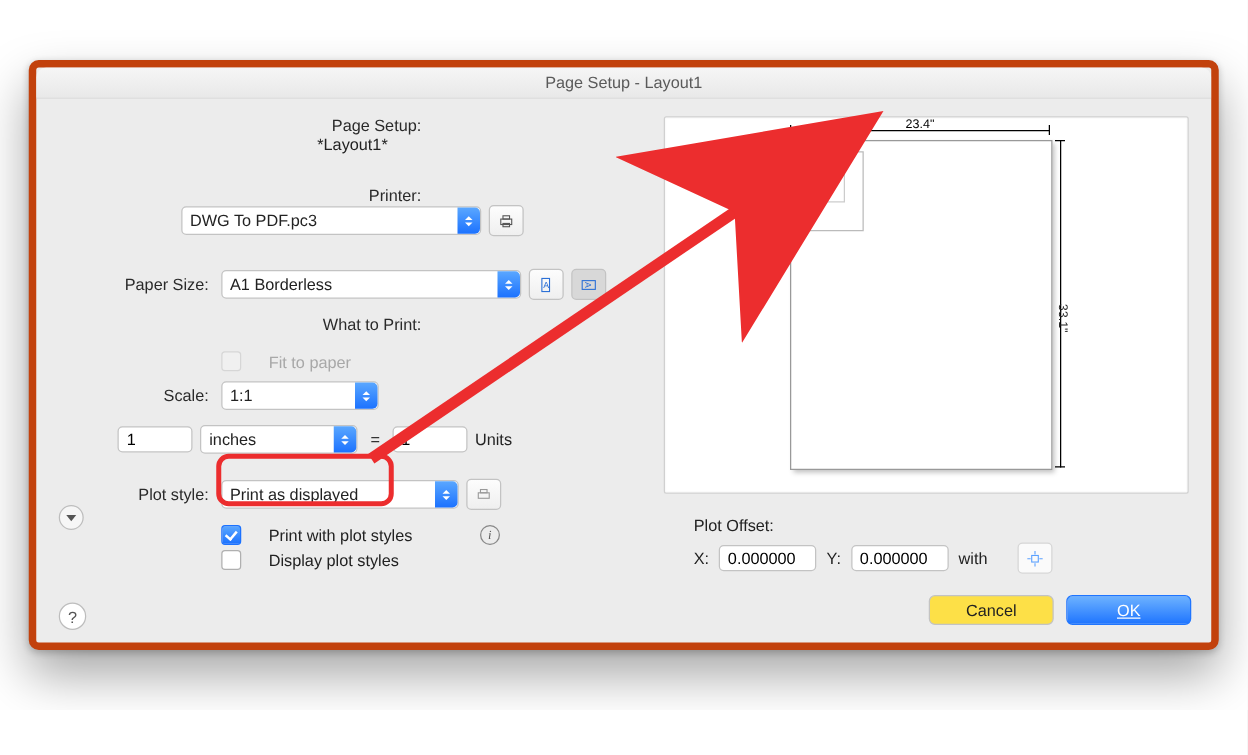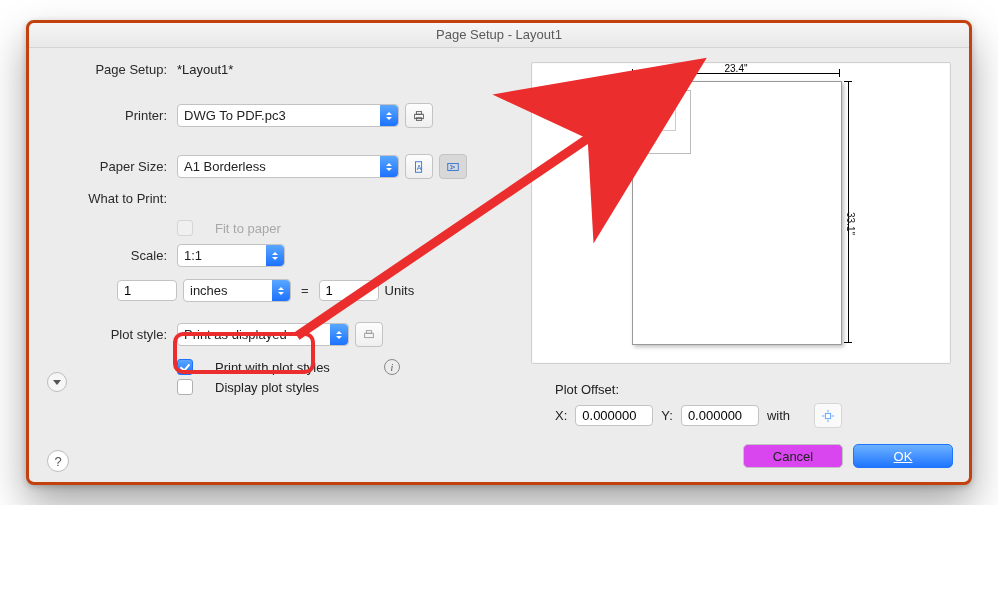--- a/index.html
+++ b/index.html
@@ -5,23 +5,23 @@
   html, body {
     margin: 0;
     padding: 0;
     font-family: -apple-system, BlinkMacSystemFont, "Helvetica Neue", Arial, sans-serif;
     font-size: 13px;
     color: #222;
     background: #fff;
   }
   .window {
     width: 940px;
-    margin: 20px auto;
+    margin: 48px auto;
     background: #ececec;
-    border: 3px solid #c2410c;
+    border: 6px solid #c2410c;
     border-radius: 8px;
     box-shadow: 0 20px 40px rgba(0,0,0,0.35), 0 2px 6px rgba(0,0,0,0.2);
     overflow: visible;
     position: relative;
   }
   .titlebar {
     height: 24px;
     line-height: 24px;
     text-align: center;
     font-size: 13px;
@@ -42,21 +42,21 @@
   .right-col {
     flex: 1;
   }
 
   
   .row {
     display: flex;
     align-items: center;
     margin-bottom: 12px;
   }
-  .row.tall { margin-bottom: 26px; }
+  .row.tall { margin-bottom: 26px; flex-direction: column; }
   .lbl {
     width: 120px;
     text-align: right;
     padding-right: 10px;
     color: #2a2a2a;
   }
   .field-area {
     display: flex;
     align-items: center;
     gap: 6px;
@@ -64,21 +64,21 @@
 
   
   .combo {
     position: relative;
     display: inline-flex;
     align-items: center;
     height: 21px;
     background: #fff;
     border: 1px solid #c3c3c3;
     border-radius: 4px;
-    padding: 0 4px 0 6px;
+    padding: 0 22px 0 6px;
     font-size: 13px;
     color: #222;
     min-width: 60px;
     box-shadow: inset 0 1px 0 rgba(255,255,255,0.6);
   }
   .combo .cap {
     position: absolute;
     right: 0; top: 0; bottom: 0;
     width: 18px;
     background: linear-gradient(#5aa7ff, #1c72ff);
@@ -308,21 +308,21 @@
     min-width: 74px;
     height: 22px;
     border-radius: 5px;
     font-size: 13px;
     display: inline-flex;
     align-items: center;
     justify-content: center;
     padding: 0 12px;
   }
   .btn.default {
-    background: #d946ef;
+    background: #fde047;
     border: 1px solid #c3c3c3;
     color: #222;
   }
   .btn.primary {
     background: linear-gradient(#6db2ff, #1f75ff);
     border: 1px solid #1f75ff;
     color: #fff;
     text-decoration: underline;
   }
 

